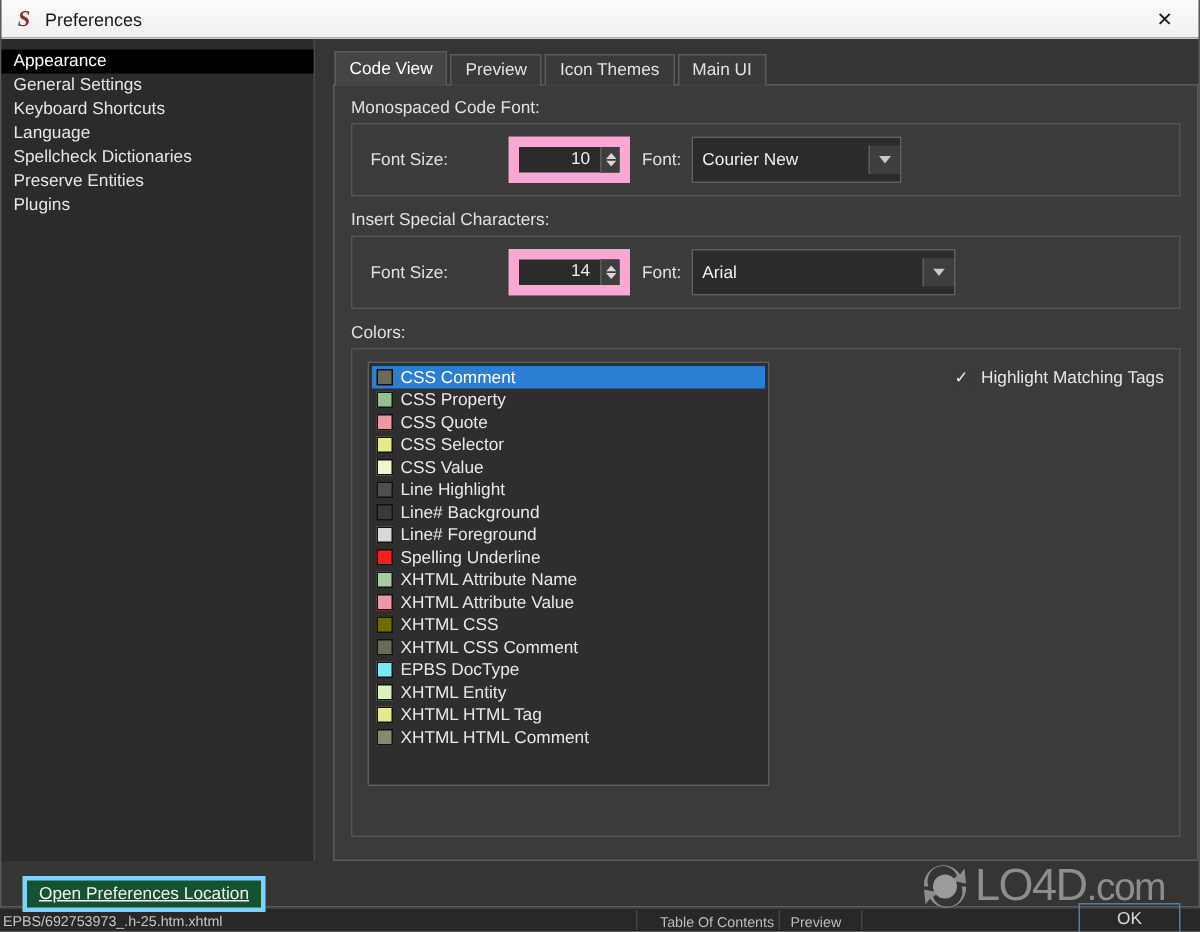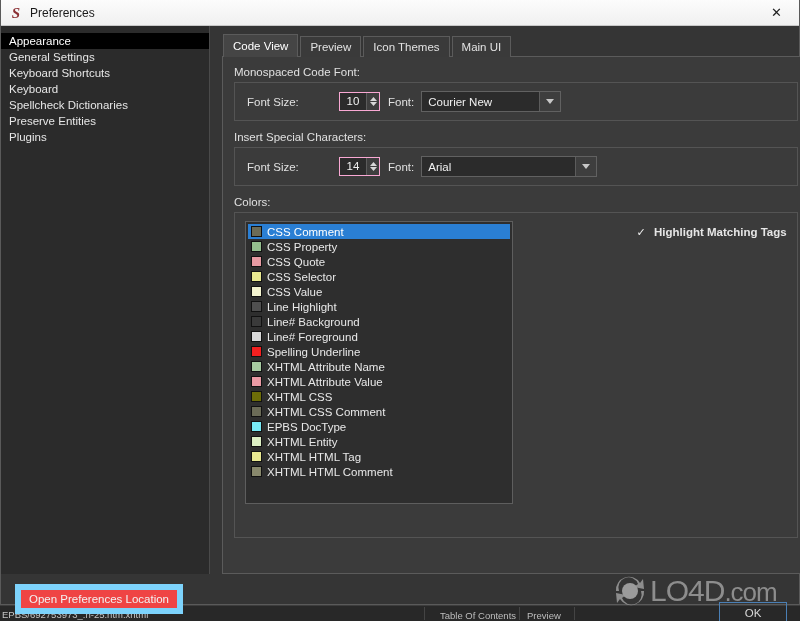--- a/index.html
+++ b/index.html
@@ -188,44 +188,45 @@
   .row {
     display: flex; align-items: center;
   }
   .row-label {
     font-size: 11.5px; color: #e0e0e0;
     width: 92px; flex: 0 0 92px;
   }
   
   .spin {
     display: flex; align-items: stretch;
-    height: 19px;
+    height: 31px;
     background: #2b2b2b;
-    border: 1px solid #f9a8d4;
+    border: 7px solid #f9a8d4;
+    padding-left: 28px;
   }
   .spin-val {
     width: 26px; text-align: center;
     font-size: 11.5px; color: #f0f0f0;
     line-height: 17px;
   }
   .spin-btns {
     width: 13px; background: #3e3e3e;
     border-left: 1px solid #5c5c5c;
     display: flex; flex-direction: column;
     align-items: center; justify-content: center;
     cursor: pointer;
   }
   .spin-btns svg { display: block; }
   .font-word {
     font-size: 11.5px; color: #e0e0e0;
     margin: 0 7px 0 8px;
   }
   
   .combo {
-    height: 21px;
+    height: 31px;
     background: #2b2b2b;
     border: 1px solid #616161;
     display: flex; align-items: center;
     cursor: pointer;
   }
   .combo-text {
     flex: 1 1 auto;
     font-size: 11.5px; color: #f0f0f0;
     padding-left: 6px;
     white-space: nowrap; overflow: hidden;
@@ -294,37 +295,37 @@
   #chk-box {
     width: 12px; height: 12px; flex: 0 0 12px;
     background: #3b3b3b;
     display: flex; align-items: center; justify-content: center;
     font-size: 11px; color: #f0f0f0;
     line-height: 12px;
   }
   #chk-label {
     font-size: 11.5px; color: #e6e6e6; margin-left: 7px;
     white-space: nowrap;
-    font-weight: bold;
   }
 
   
   #footer {
     height: 42px; flex: 0 0 42px;
     position: relative;
   }
   #open-prefs-btn {
     position: absolute; left: 14px; top: 10px;
-    background: #ef4444;
-    border: 6px solid #7dd3fc;
+    background: #14532d;
+    border: 3px solid #7dd3fc;
     color: #f2f2f2;
     font-size: 11.5px;
     padding: 3px 8px;
     cursor: pointer;
     font-family: "Liberation Sans", sans-serif;
+    text-decoration: underline;
   }
   #ok-btn {
     position: absolute; left: 718px; top: 28px;
     width: 68px; height: 22px;
     background: transparent;
     border: 1px solid #4a7fb5;
     color: #d8d8d8;
     font-size: 11.5px;
     cursor: pointer;
     font-family: "Liberation Sans", sans-serif;
@@ -400,21 +401,21 @@
     <div id="close-btn">✕</div>
   </div>
 
   <div id="dialog-body">
     <div id="dialog-main">
 
       <div id="sidebar">
           <div class="side-item sel"><span>Appearance</span></div>
           <div class="side-item"><span>General Settings</span></div>
           <div class="side-item"><span>Keyboard Shortcuts</span></div>
-          <div class="side-item"><span>Keyboard</span></div>
+          <div class="side-item"><span>Language</span></div>
           <div class="side-item"><span>Spellcheck Dictionaries</span></div>
           <div class="side-item"><span>Preserve Entities</span></div>
           <div class="side-item"><span>Plugins</span></div>
         </div>
 
       <div id="rightpane">
 
         <div id="tabs">
             <div class="tab active"><span>Code View</span></div>
             <div class="tab"><span>Preview</span></div>

